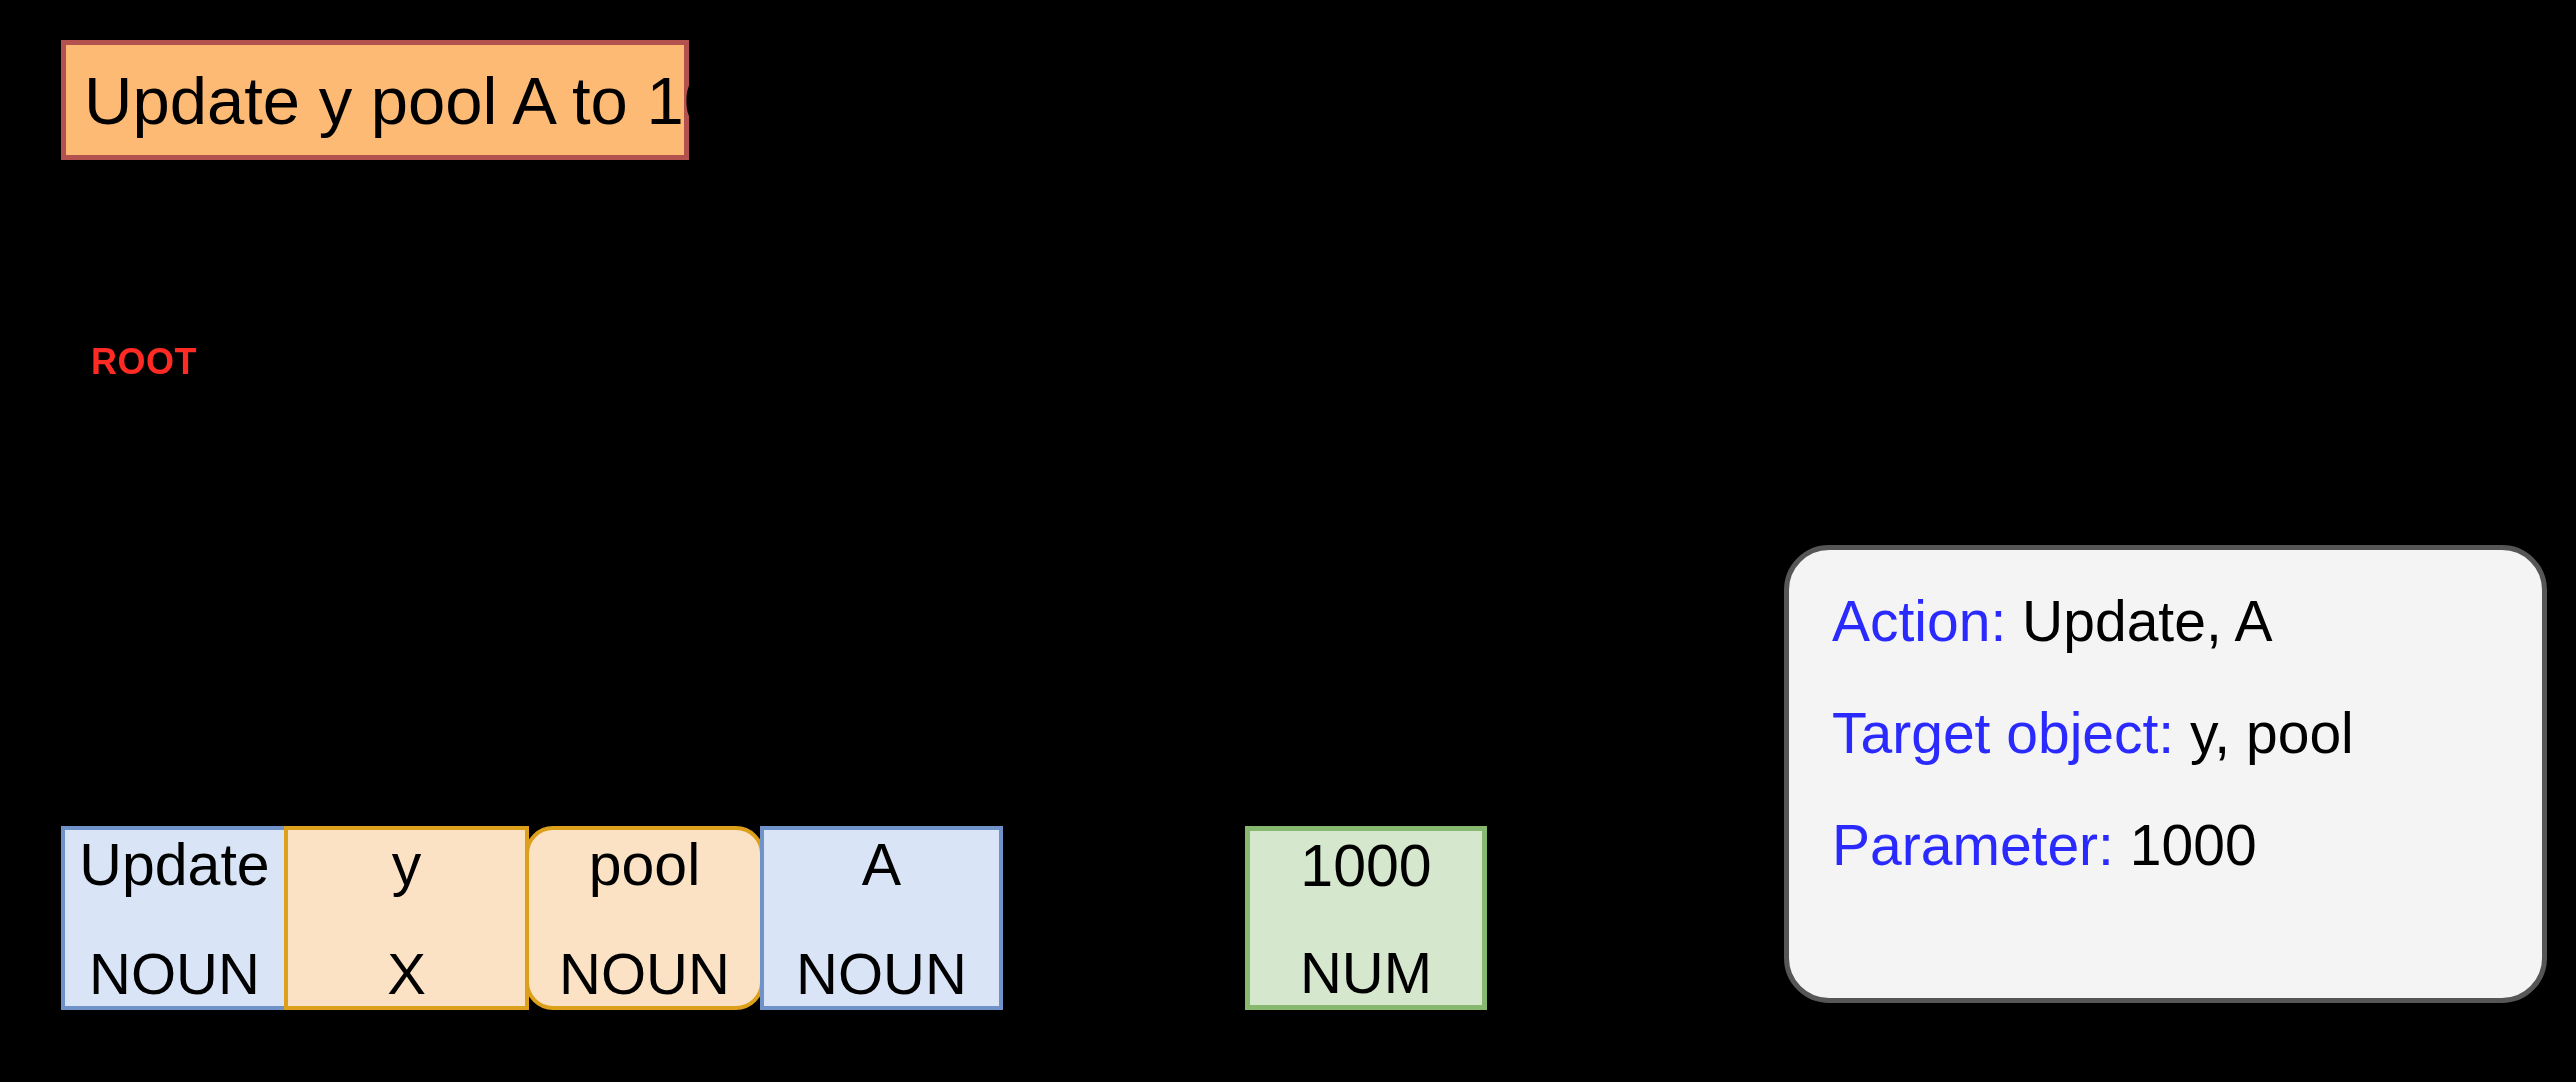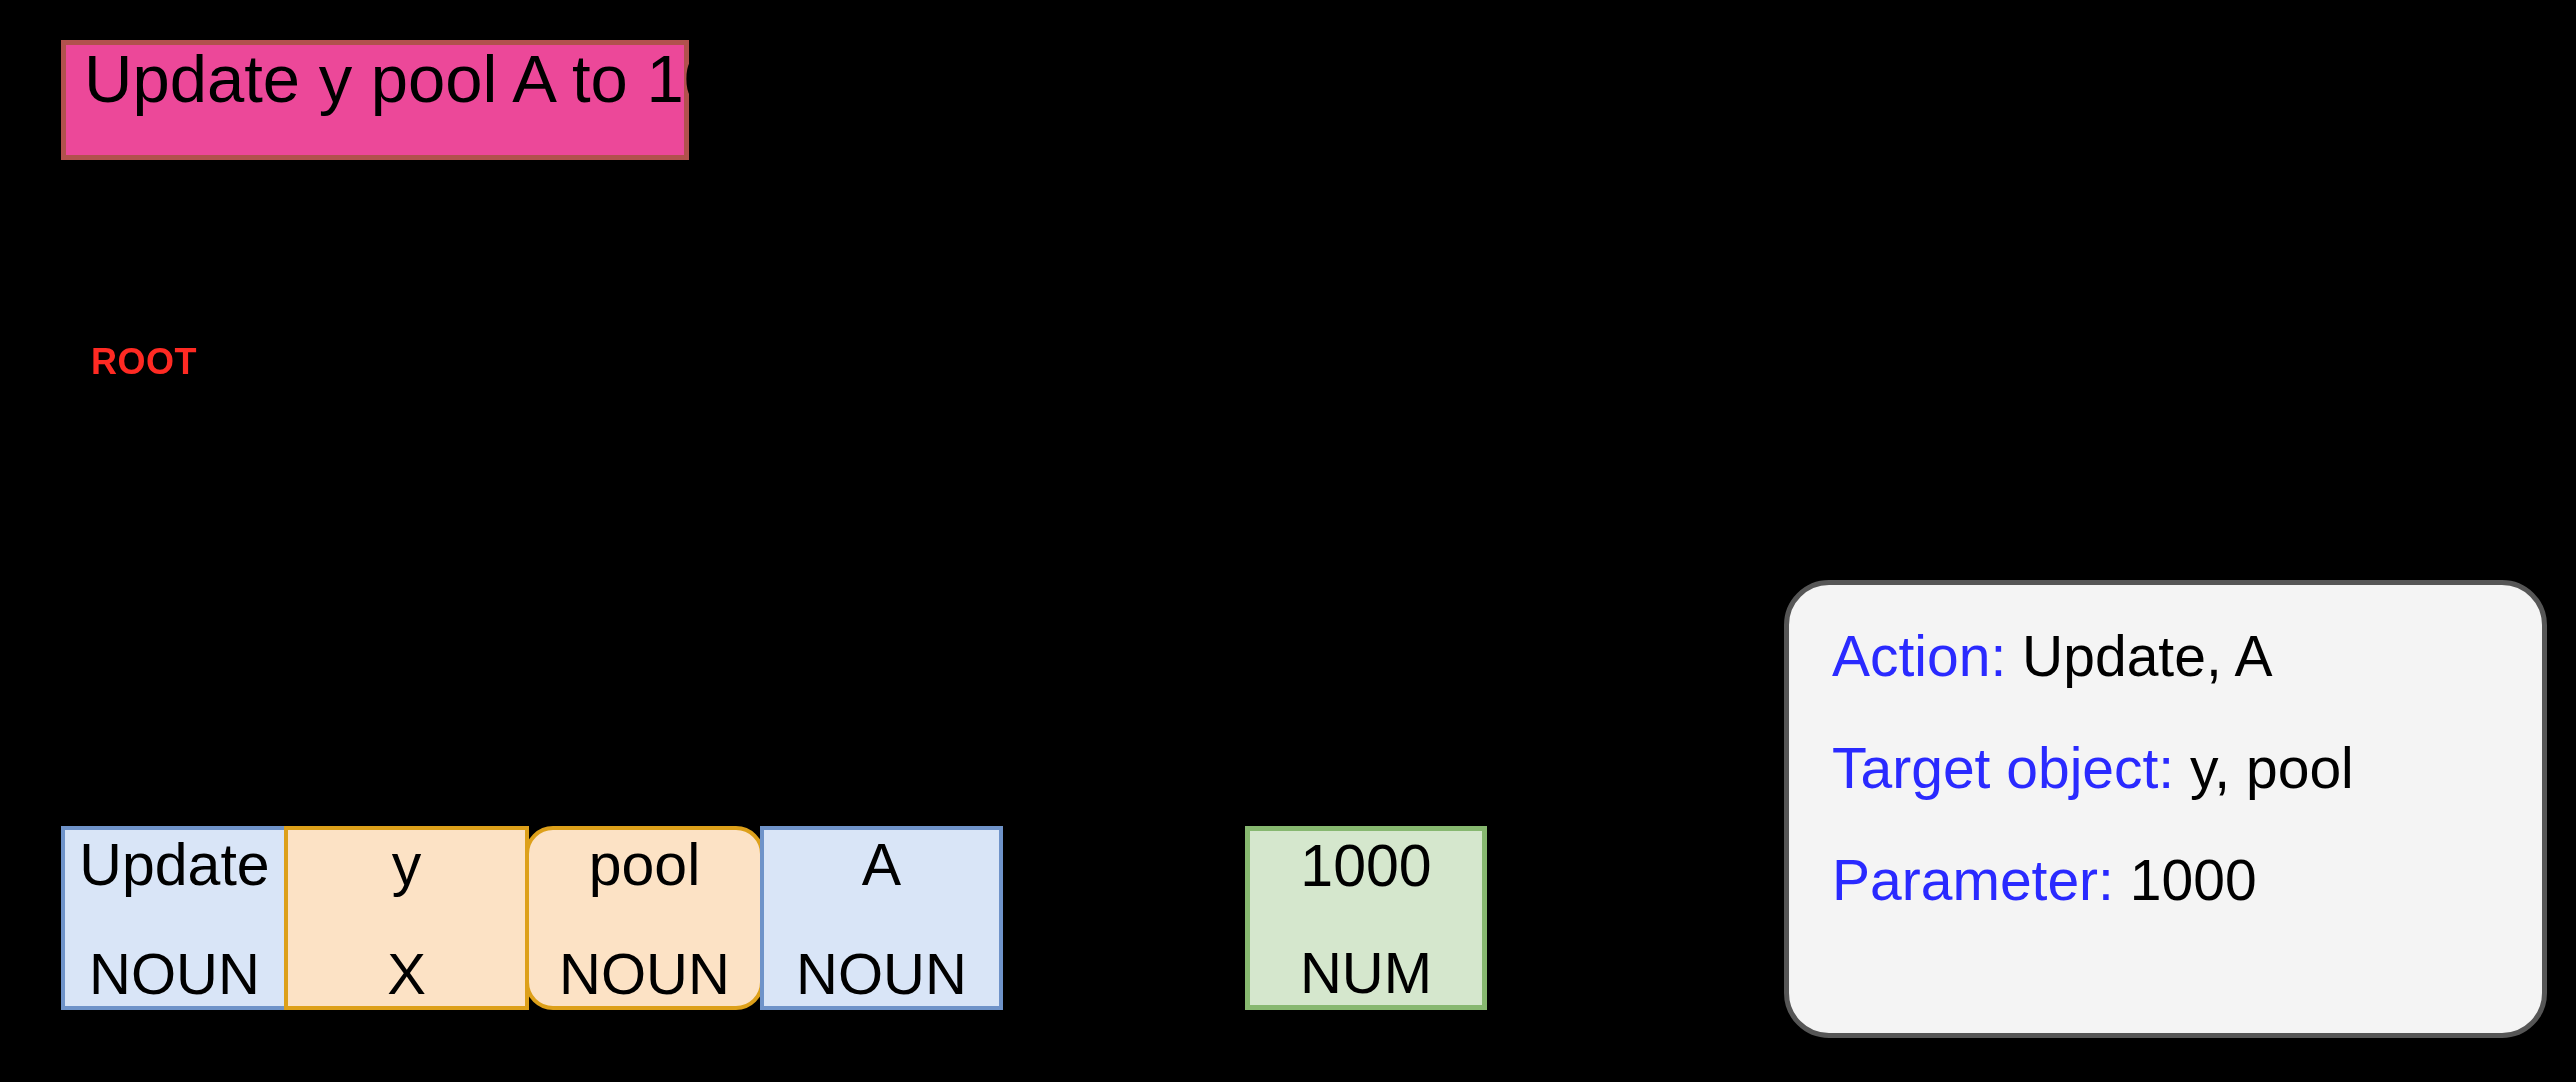--- a/index.html
+++ b/index.html
@@ -18,23 +18,24 @@
   }
 
   
   #sentence-box {
     position: absolute;
     left: 61px;
     top: 40px;
     width: 628px;
     height: 120px;
     box-sizing: border-box;
-    background: #ec4899;
+    background: #fdba74;
     border: 5px solid #b2514d;
     display: flex;
+    align-items: center;
     padding-left: 18px;
   }
   #sentence-box .sentence-text {
     font-size: 67px;
     line-height: 1;
     color: #000000;
     white-space: nowrap;
   }
 
   
@@ -96,21 +97,21 @@
     background: #d5e7cd;
     border: 5px solid #87b870;
   }
   
   #token-strip-main .token-cell + .token-cell { margin-left: -4px; }
 
   
   #info-card {
     position: absolute;
     left: 1784px;
-    top: 580px;
+    top: 545px;
     width: 763px;
     height: 458px;
     box-sizing: border-box;
     background: #f4f4f4;
     border: 5px solid #565656;
     border-radius: 45px;
     padding: 43px 0 0 43px;
   }
   .info-row {
     font-size: 57px;

